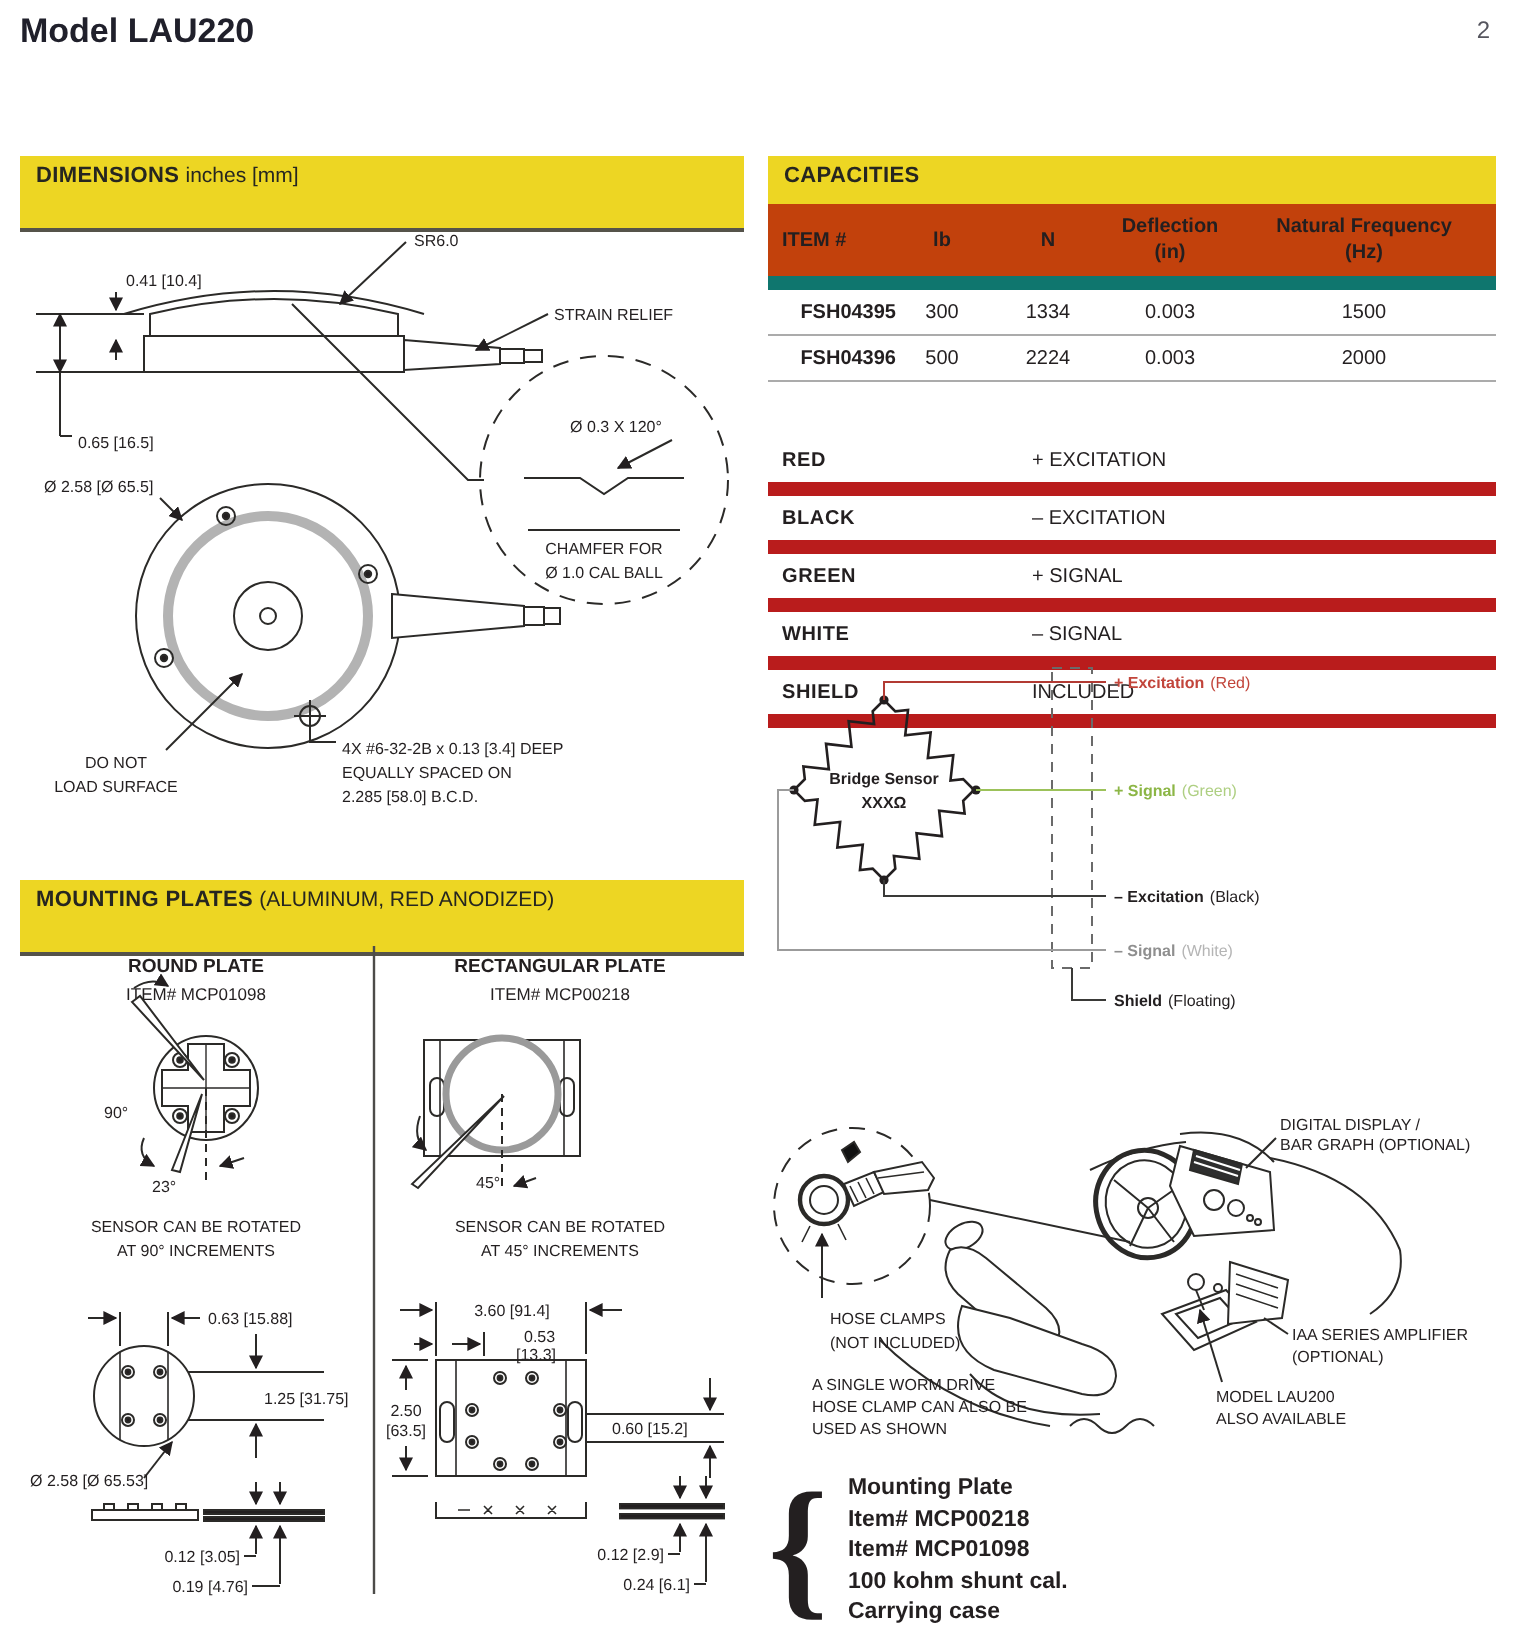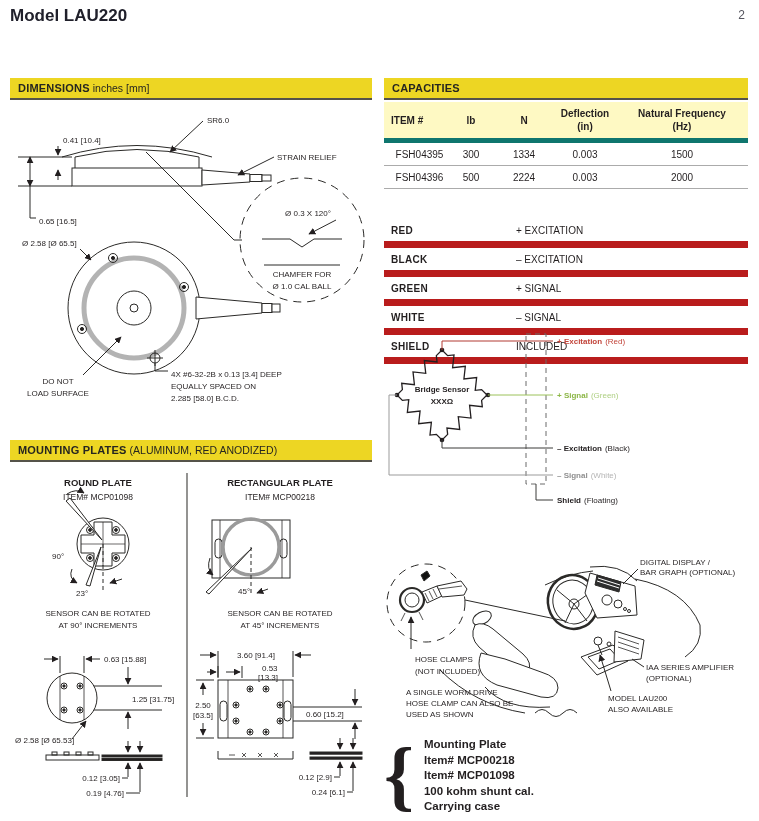--- a/index.html
+++ b/index.html
@@ -1,37 +1,37 @@
 <!DOCTYPE html>
 <html><head>
 <meta charset="utf-8">
 <style>
   html,body{margin:0;padding:0;background:#fff;}
   .page{position:relative;width:759px;height:821px;background:#fff;overflow:hidden;
         font-family:"Liberation Sans",sans-serif;color:#231F20;}
   .page-title{position:absolute;left:10px;top:6px;font-size:17px;font-weight:bold;color:#20202B;}
   .page-num{position:absolute;right:14px;top:8px;font-size:12px;color:#55555E;}
-  .bar{position:absolute;height:22px;background:#EDD623;border-bottom:2px solid #55534A;
+  .bar{position:absolute;height:38px;background:#EDD623;border-bottom:2px solid #55534A;
        box-sizing:border-box;padding:4px 8px 0 8px;font-size:11px;color:#262620;white-space:nowrap;}
   .bar b{font-weight:bold;letter-spacing:.2px;}
   .bar .sub{font-weight:normal;font-size:10.5px;}
   svg{position:absolute;overflow:visible;}
   svg text{font-family:"Liberation Sans",sans-serif;font-size:8px;fill:#231F20;}
   svg .t95{font-size:9.5px;font-weight:bold;}
   svg .t85{font-size:8.5px;}
   
   .cap{position:absolute;left:384px;top:102px;width:364px;font-size:10px;}
-  .cap-head{display:grid;grid-template-columns:64px 46px 60px 62px 1fr;background:#fef9c3;
-            border-bottom:5px solid #0f766e;padding:5px 0;font-weight:bold;align-items:center;}
+  .cap-head{display:grid;grid-template-columns:64px 46px 60px 62px 1fr;background:#c2410c;
+            border-bottom:7px solid #0f766e;padding:5px 0;font-weight:bold;align-items:center;}
   .cap-head div{text-align:center;line-height:13px;}
   .cap-head .c1{text-align:left;padding-left:7px;}
   .cap-row{display:grid;grid-template-columns:64px 46px 60px 62px 1fr;height:22px;align-items:center;
            border-bottom:1px solid #ABABAB;}
   .cap-row div{text-align:center;}
-  .cap-row .c1{text-align:center;padding-left:7px;font-weight:normal;}
+  .cap-row .c1{text-align:right;padding-left:7px;font-weight:bold;}
   
   .wiring{position:absolute;left:384px;top:219px;width:364px;font-size:10px;}
   .wire-row{display:grid;grid-template-columns:132px 1fr;height:22px;align-items:center;
             border-bottom:7px solid #b91c1c;}
   .wire-row .wc{font-weight:bold;padding-left:7px;letter-spacing:.3px;}
   
   .includes{position:absolute;left:384px;top:735px;width:364px;display:flex;align-items:flex-start;}
   .inc-left{width:158px;margin-left:12px;}
   .inc-left .l1{font-weight:bold;font-size:12px;margin-top:8px;}
   .inc-left .l2{font-size:11px;margin-top:2px;}

